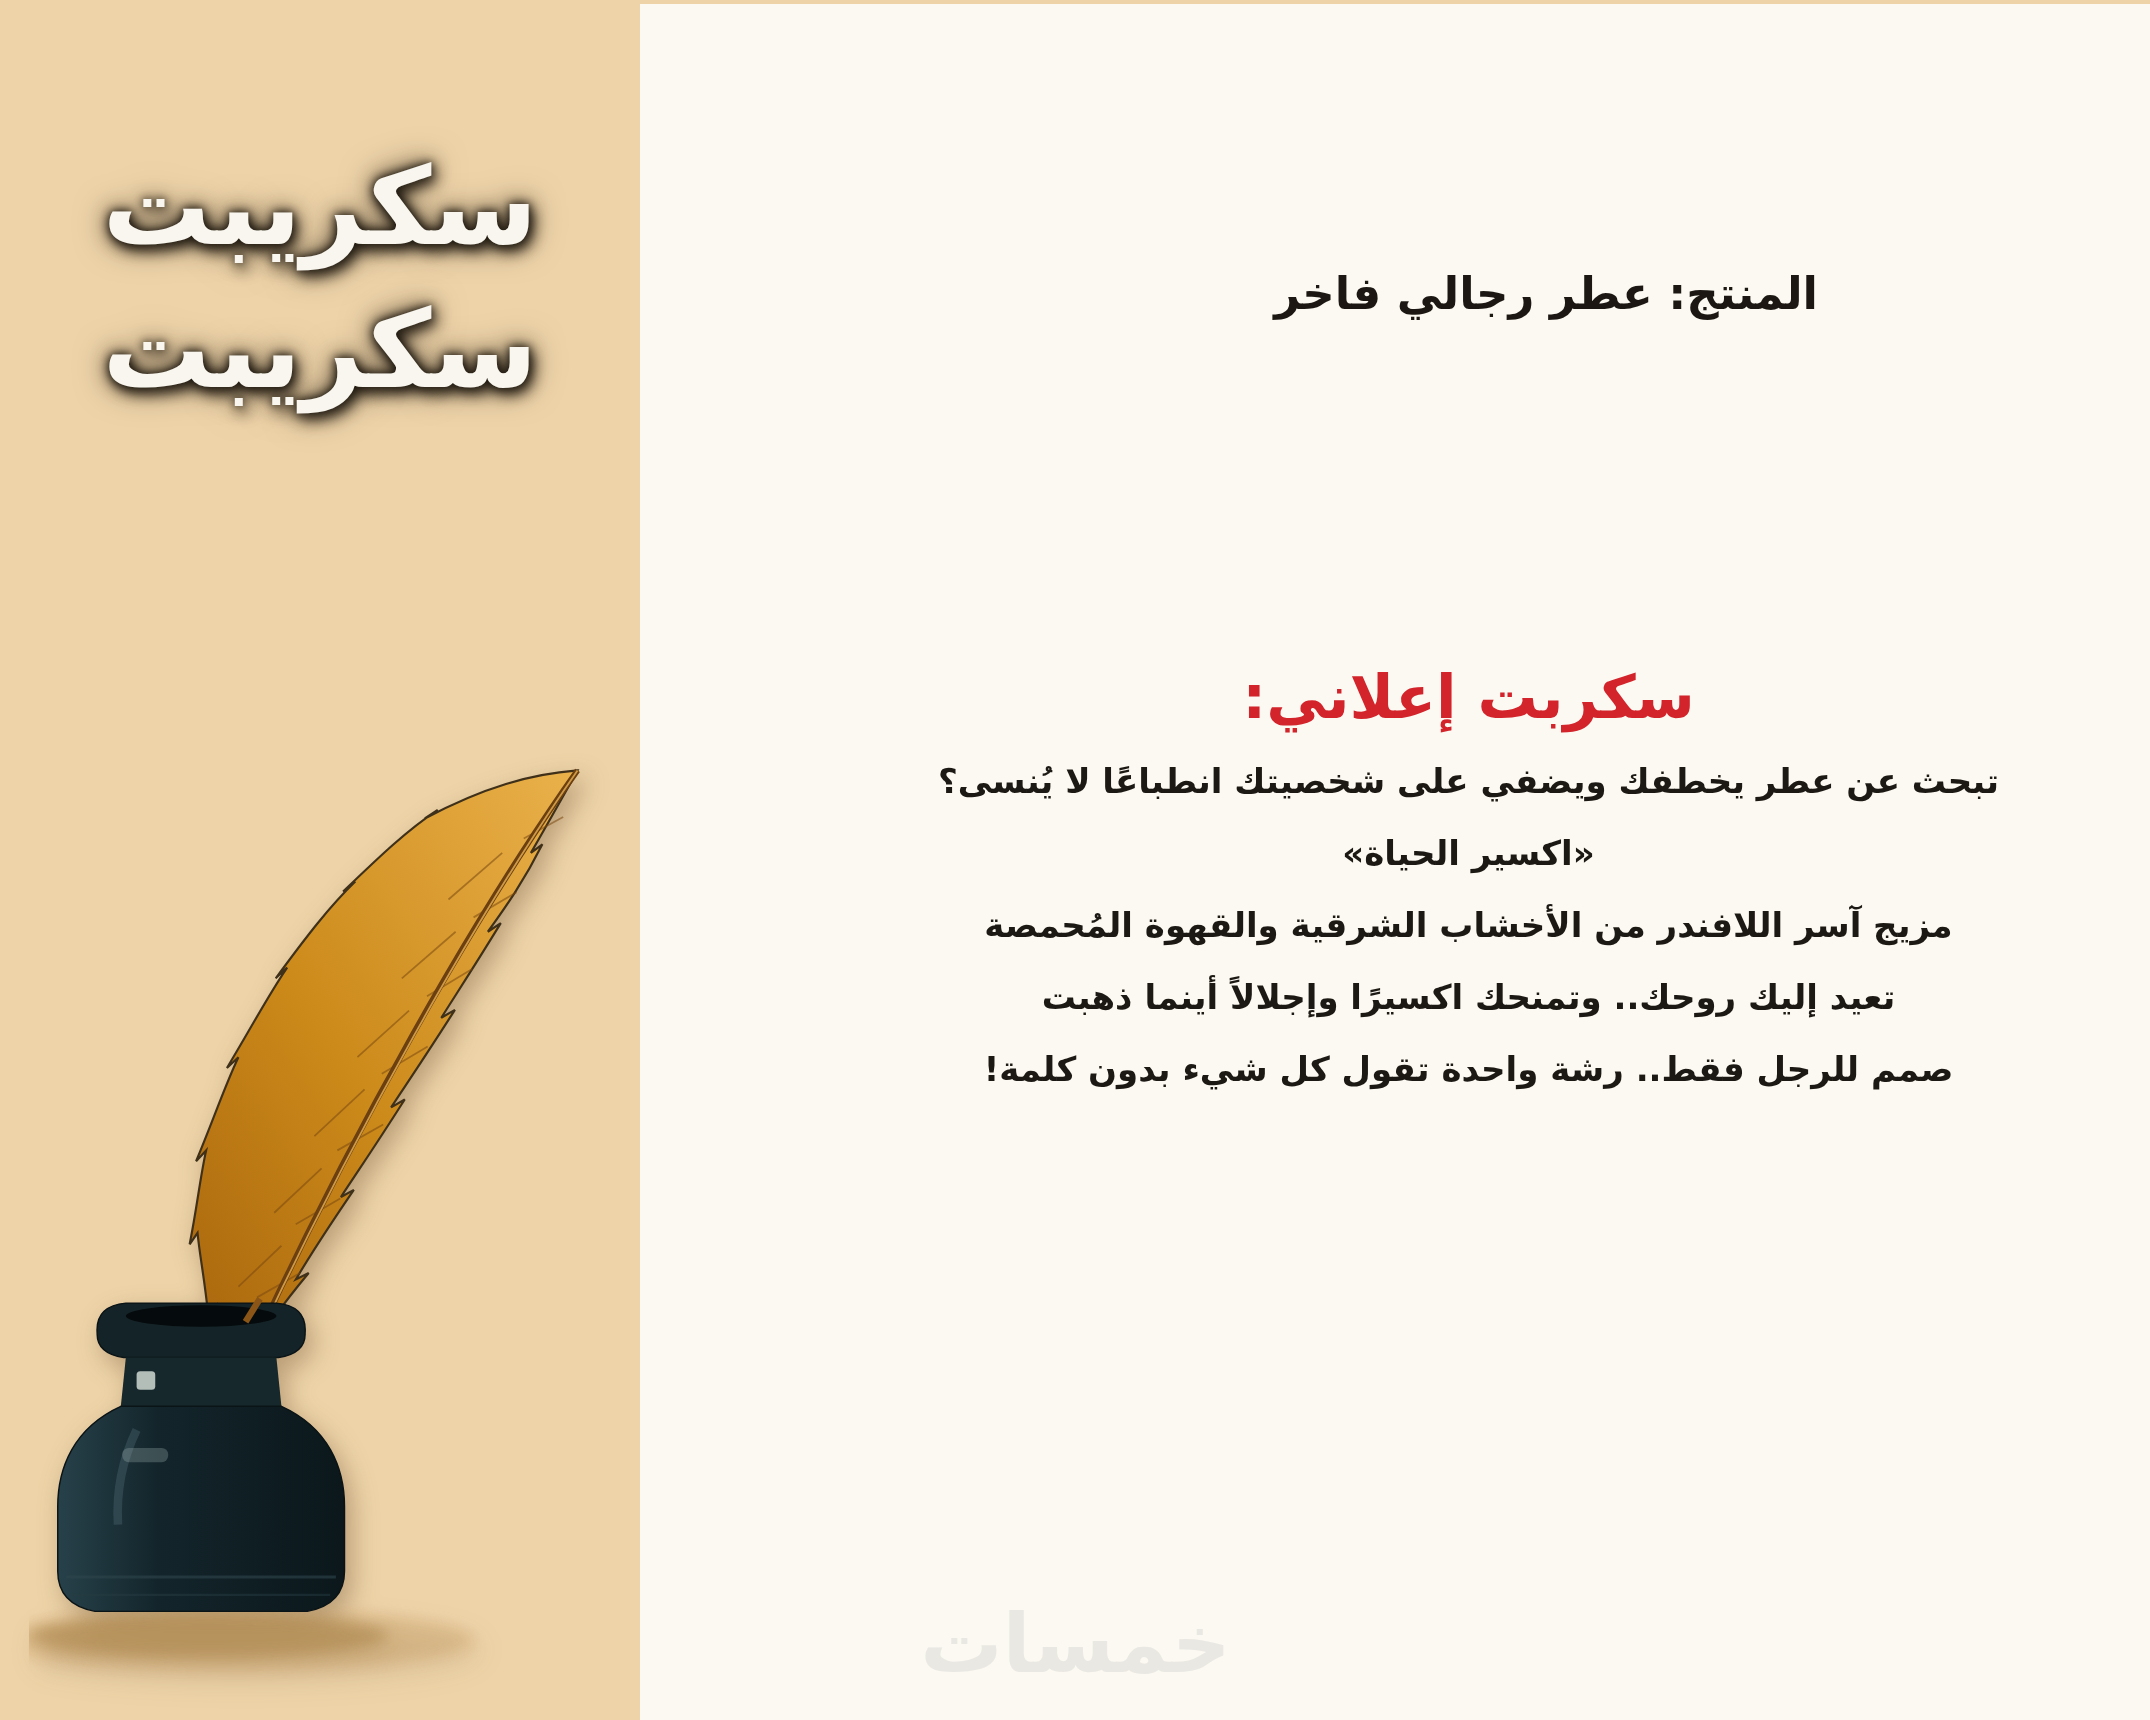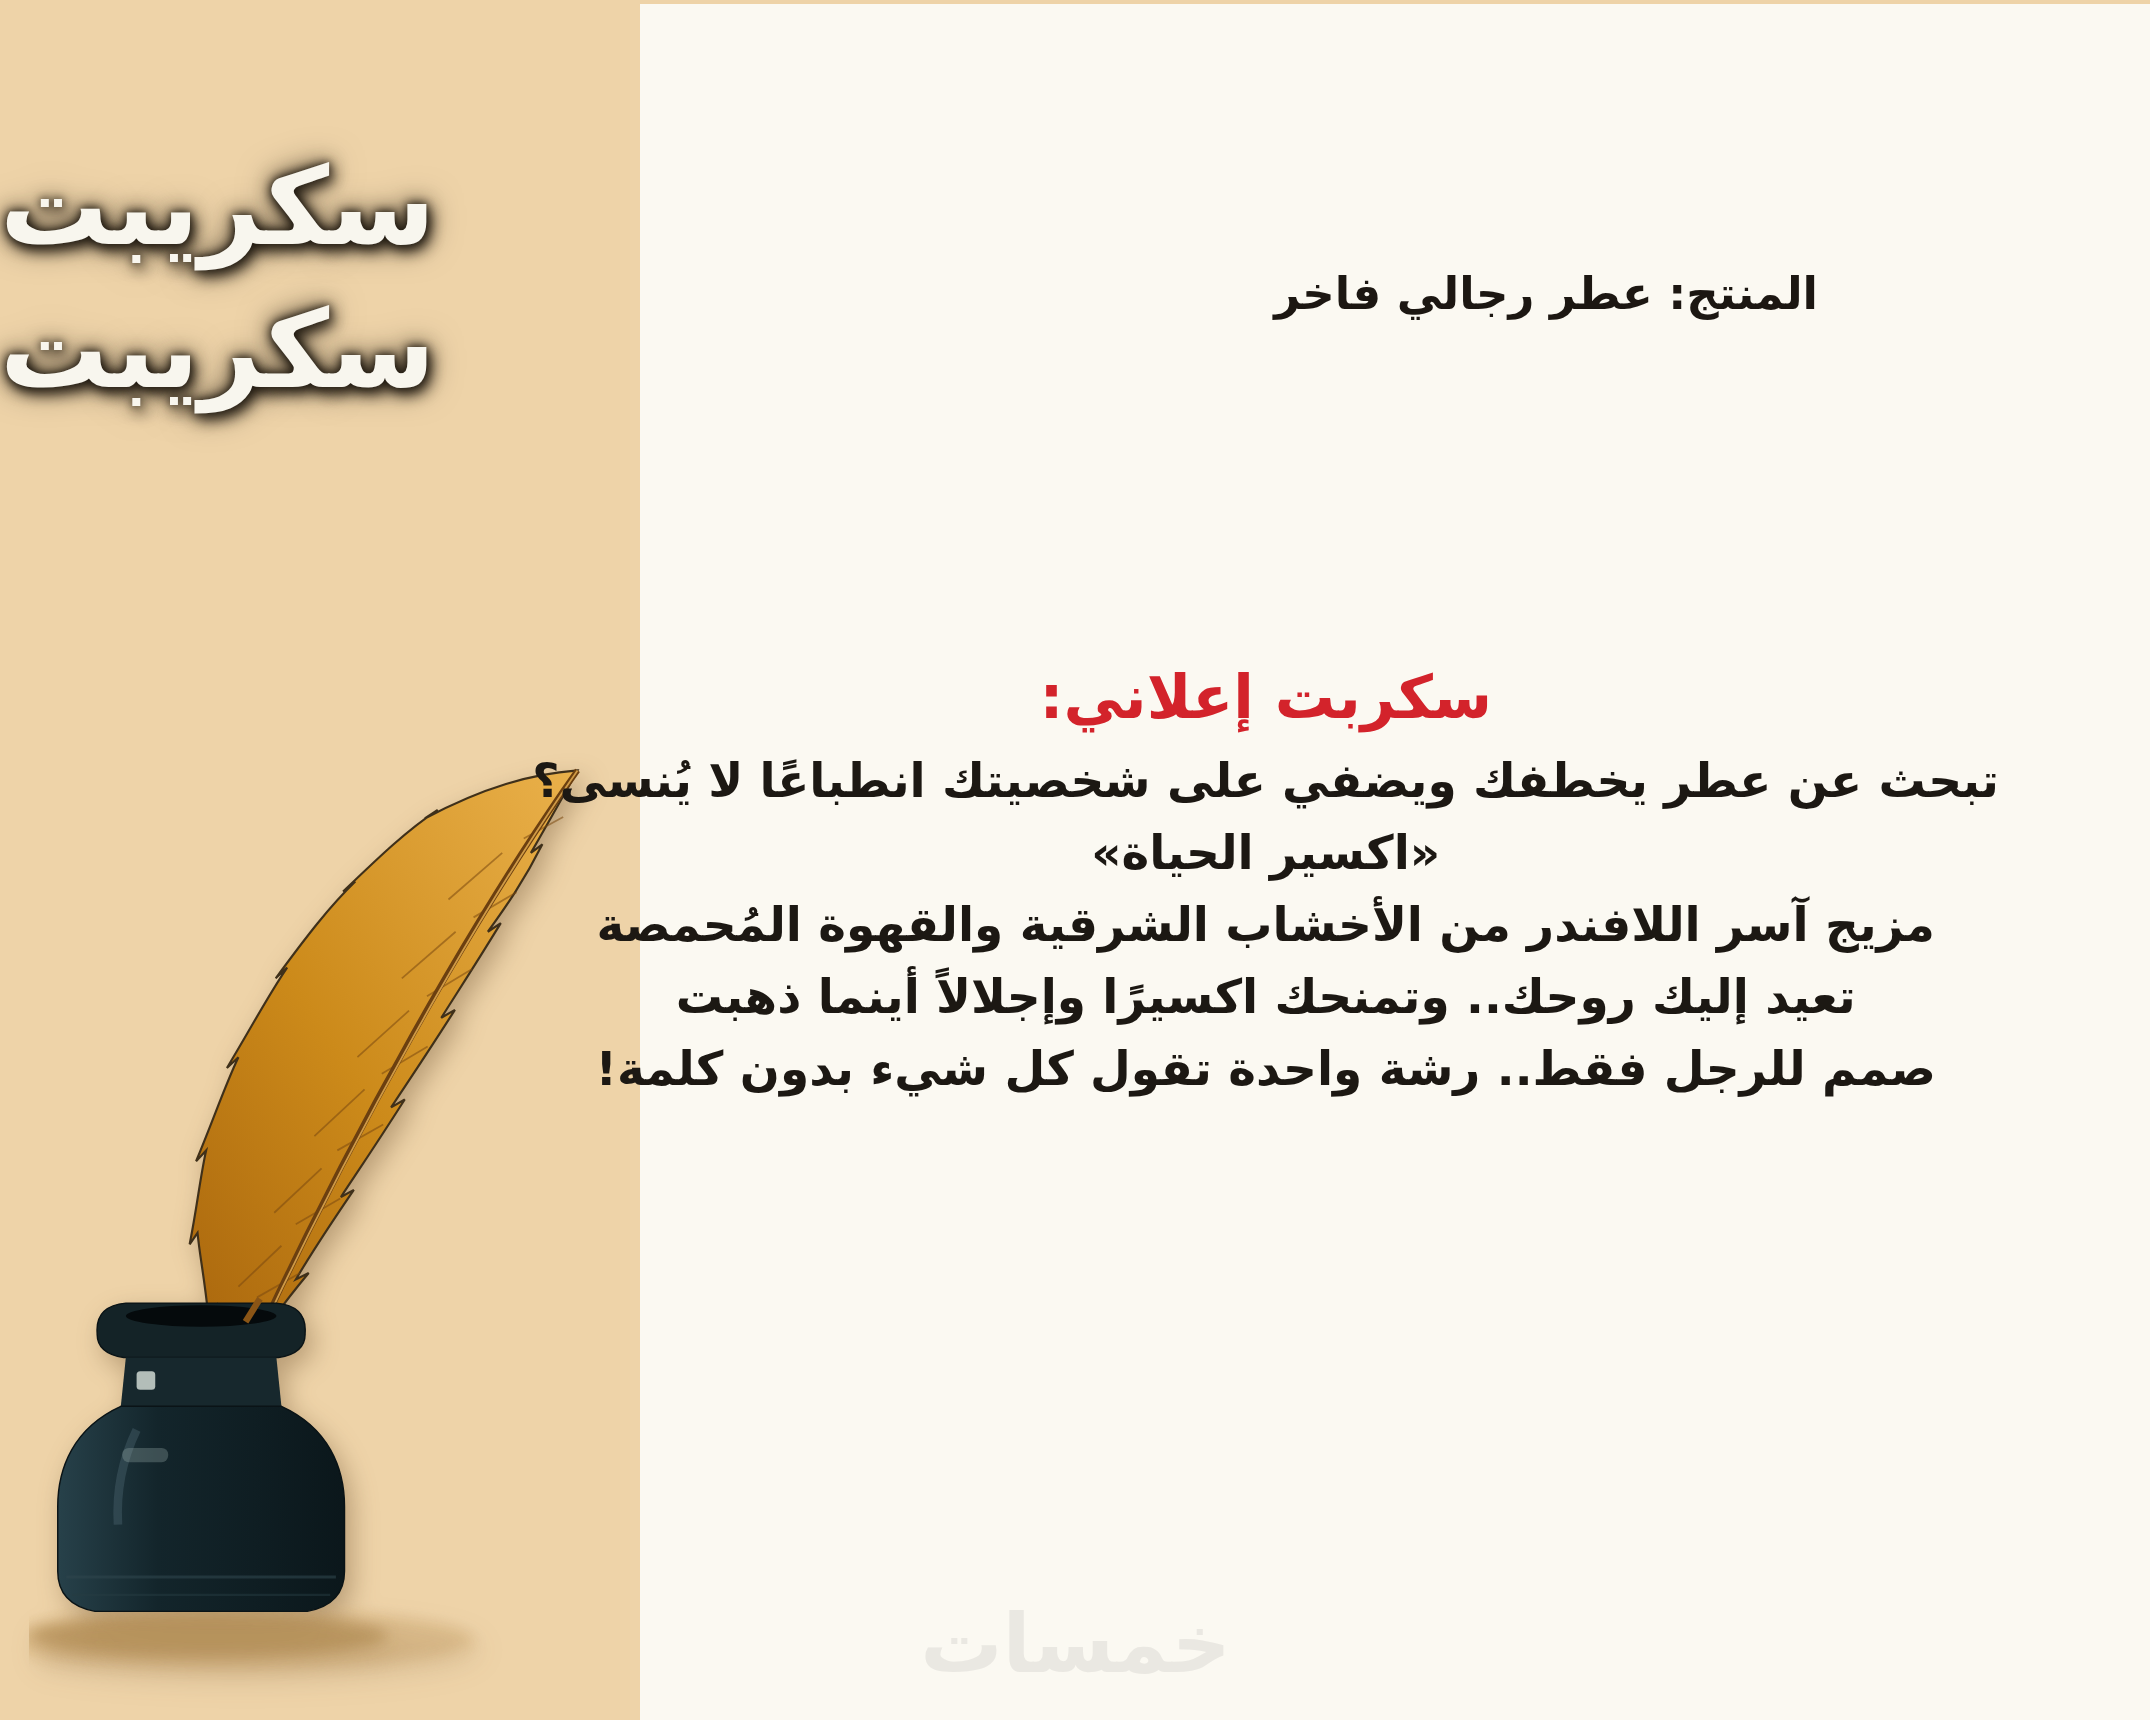--- a/index.html
+++ b/index.html
@@ -7,21 +7,21 @@
     position:relative; width:2151px; height:1721px;
     background:#eed3a8; overflow:hidden;
     font-family:"DejaVu Sans", sans-serif;
   }
   .panel{
     position:absolute; left:640px; top:4.3px; right:0; bottom:0;
     background:#fbf9f2;
   }
   .side-title{
     position:absolute; left:0; top:136px; width:640px;
-    text-align:left; direction:rtl;
+    text-align:center; direction:rtl;
     color:#f8f6ee; font-weight:bold; font-size:108px; line-height:1.32;
     text-shadow:
       0 0 8.6px rgba(28,22,14,.95),
       0 0 18.6px rgba(28,22,14,.85),
       0 0 34px rgba(28,22,14,.55),
       4.3px 6.5px 14.3px rgba(28,22,14,.75);
   }
   .illustration{
     position:absolute; left:29px; top:731px; width:588px; height:975px;
     filter: drop-shadow(7.2px 10px 13px rgba(85,58,25,.35));
@@ -33,21 +33,21 @@
   }
   .script{
     position:absolute; top:661px; right:152px;
     direction:rtl; text-align:center;
   }
   .script-heading{
     color:#d3232b; font-size:60px; font-weight:bold;
     line-height:1.2; margin-bottom:11.5px; white-space:nowrap;
   }
   .script-line{
-    color:#1c1813; font-size:47px; font-weight:bold;
+    color:#1c1813; font-size:34px; font-weight:bold;
     line-height:72px; white-space:nowrap;
   }
   .watermark{
     position:absolute; left:50%; bottom:30px; transform:translateX(-50%);
     direction:rtl; color:#eae8e2; font-weight:bold; font-size:82px;
     letter-spacing:1.4px;
   }
 </style>
 </head>
 <body>

